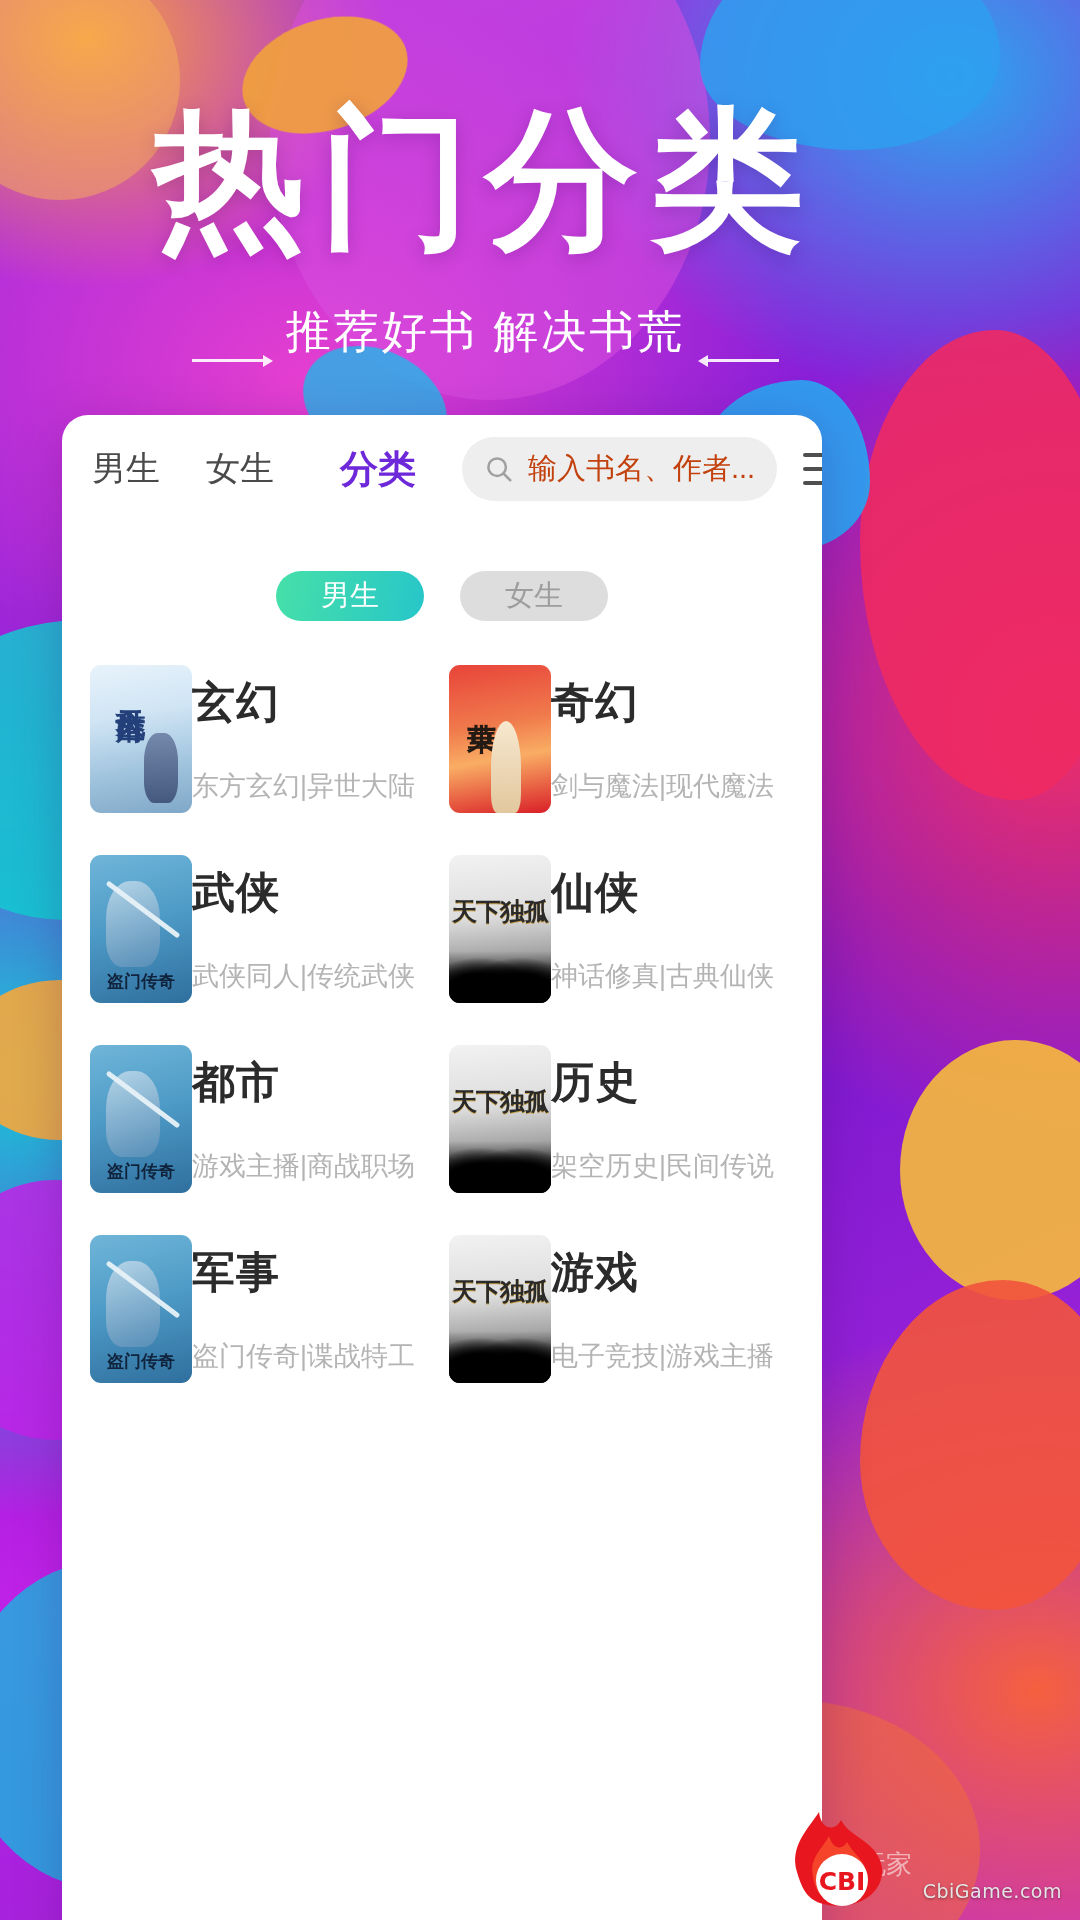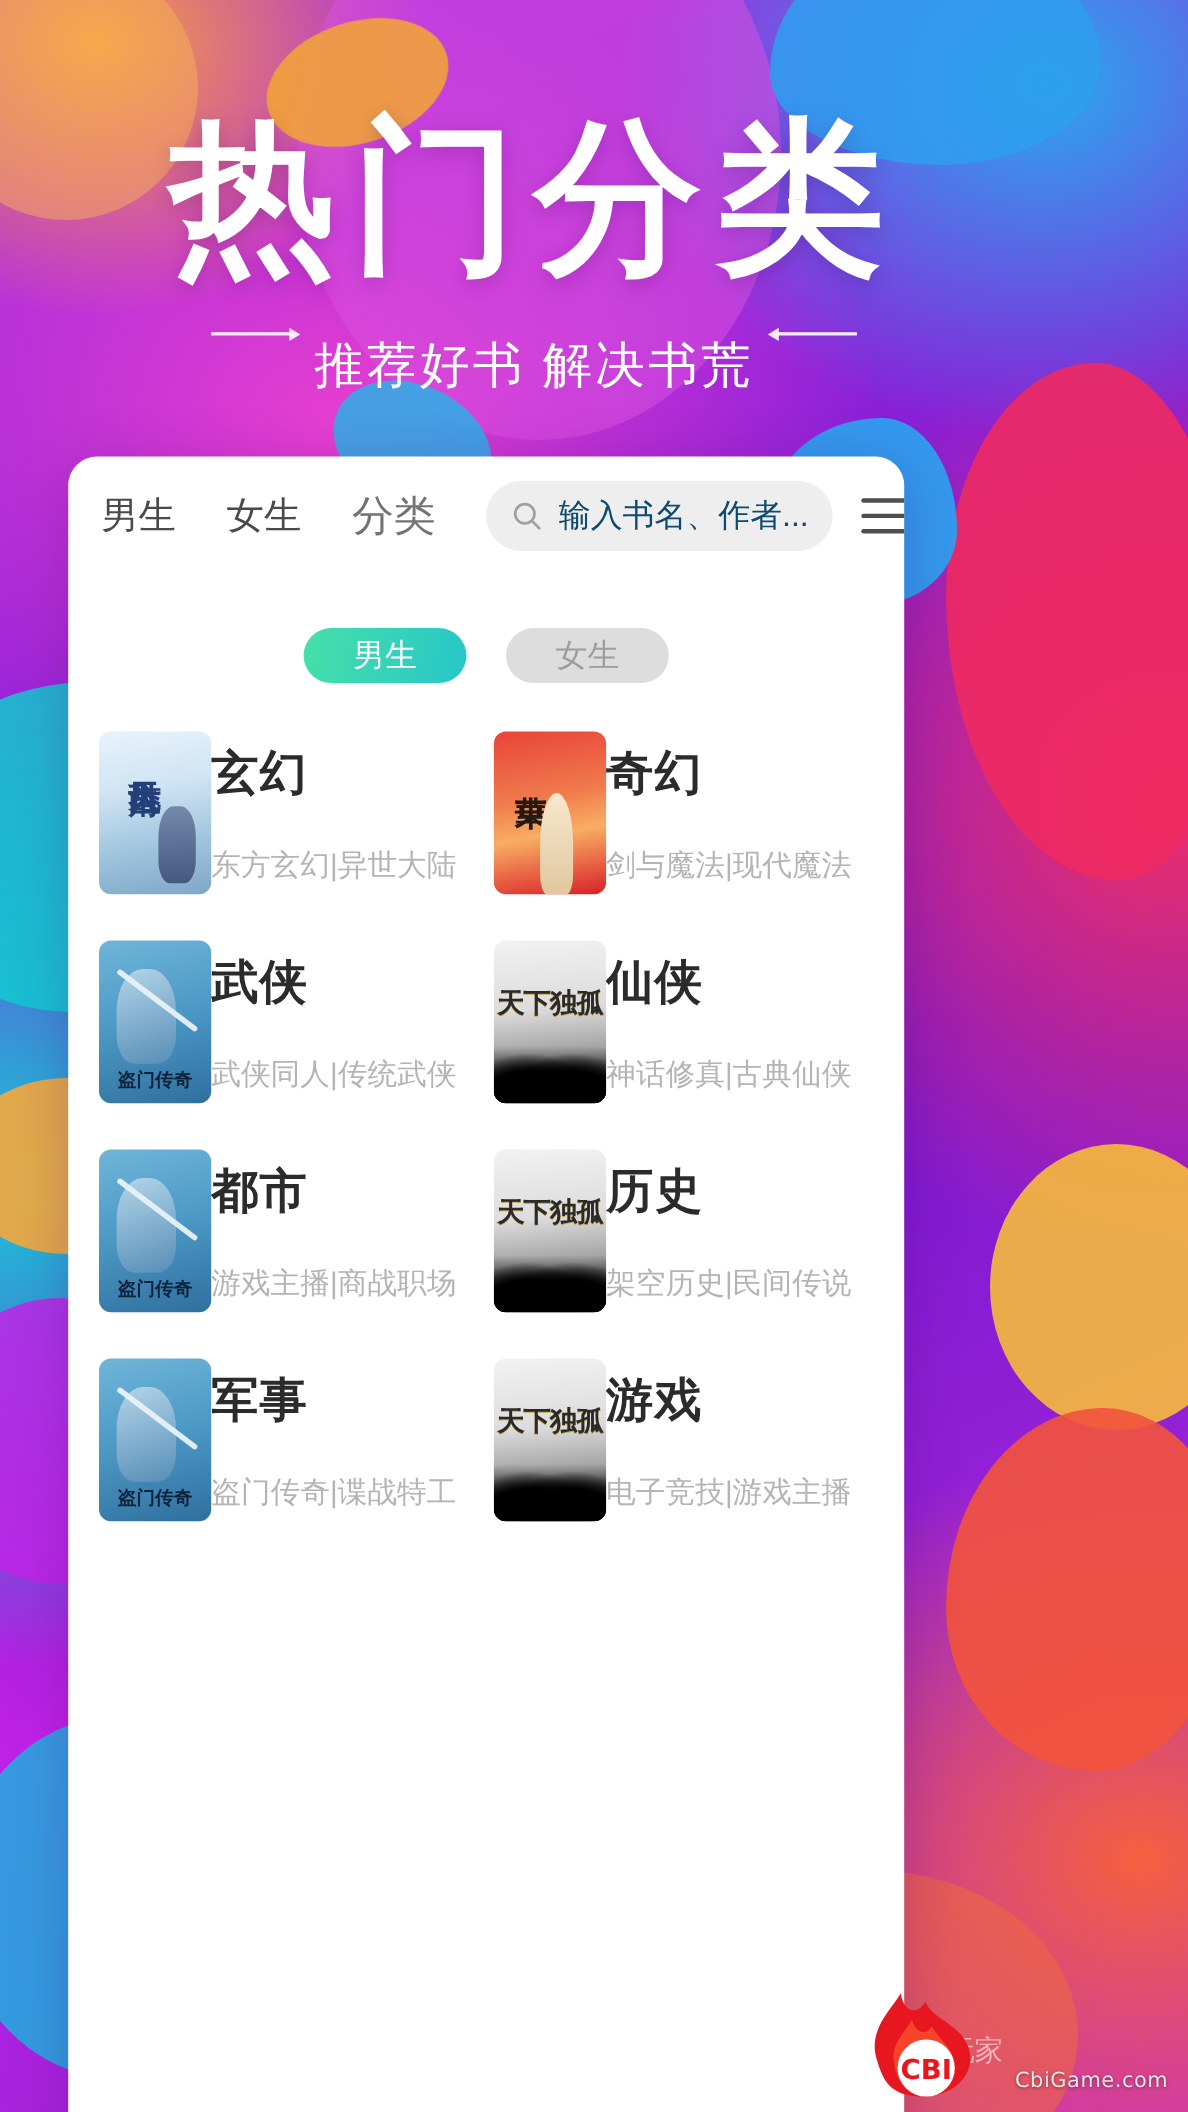--- a/index.html
+++ b/index.html
@@ -57,21 +57,21 @@
   
   #hero{ position:absolute; left:0; top:0; width:971px; height:415px; z-index:3;
          display:flex; flex-direction:column; align-items:center; }
   #hero-title{
     margin-top:104px;
     font-size:152px; line-height:1; font-weight:bold; color:#ffffff;
     letter-spacing:14px;
     text-shadow:0 4px 18px rgba(60,0,90,.22);
     font-family:"DejaVu Sans","Liberation Sans",sans-serif;
   }
-  #hero-sub-row{ margin-top:46px; display:flex; align-items:flex-start; gap:22px; }
+  #hero-sub-row{ margin-top:46px; display:flex; align-items:flex-end; gap:22px; }
   .hero-rule{ width:72px; height:3px; background:rgba(255,255,255,.9); position:relative; }
   .hero-rule.left::after,
   .hero-rule.right::after{
     content:""; position:absolute; top:-4px; width:0;height:0;
     border-top:6px solid transparent; border-bottom:6px solid transparent;
   }
   .hero-rule.left::after{ right:-9px; border-left:10px solid rgba(255,255,255,.9); }
   .hero-rule.right::after{ left:-9px; border-right:10px solid rgba(255,255,255,.9); }
   #hero-sub{ font-size:45px; color:#ffffff; letter-spacing:3px; font-weight:500; }
 
@@ -79,27 +79,27 @@
   #app-card{
     position:absolute; left:62px; top:415px; width:760px; height:1622px;
     background:#ffffff; border-radius:26px 26px 0 0; z-index:4;
     box-shadow:0 10px 50px rgba(60,0,90,.22);
     overflow:hidden;
   }
 
   
   #nav-row{ display:flex; align-items:center; height:108px; padding:0 28px 0 30px; }
   .nav-tab{ font-size:34px; color:#4a4a4a; margin-right:46px; white-space:nowrap; }
-  .nav-tab.active{ color:#737373; font-weight:normal; font-size:38px; }
+  .nav-tab.active{ color:#6d28d9; font-weight:bold; font-size:38px;margin-left:20px; }
   #search-box{
     flex:1; height:64px; background:#eeeeee; border-radius:32px;
     display:flex; align-items:center; padding:0 22px; margin-right:26px;
   }
   #search-icon{ width:30px; height:30px; flex:none; margin-right:14px; }
-  #search-placeholder{ font-size:29px; color:#0c4a6e; white-space:nowrap; }
+  #search-placeholder{ font-size:29px; color:#c2410c; white-space:nowrap; }
   #menu-btn{ width:52px; display:flex; flex-direction:column; gap:10px; flex:none; }
   #menu-btn span{ display:block; height:4px; background:#4f4f4f; border-radius:2px; }
 
   
   #pill-row{ display:flex; justify-content:center; gap:36px; margin-top:48px; }
   .pill{
     width:148px; height:50px; border-radius:25px;
     display:flex; align-items:center; justify-content:center;
     font-size:29px; color:#ffffff;
   }

